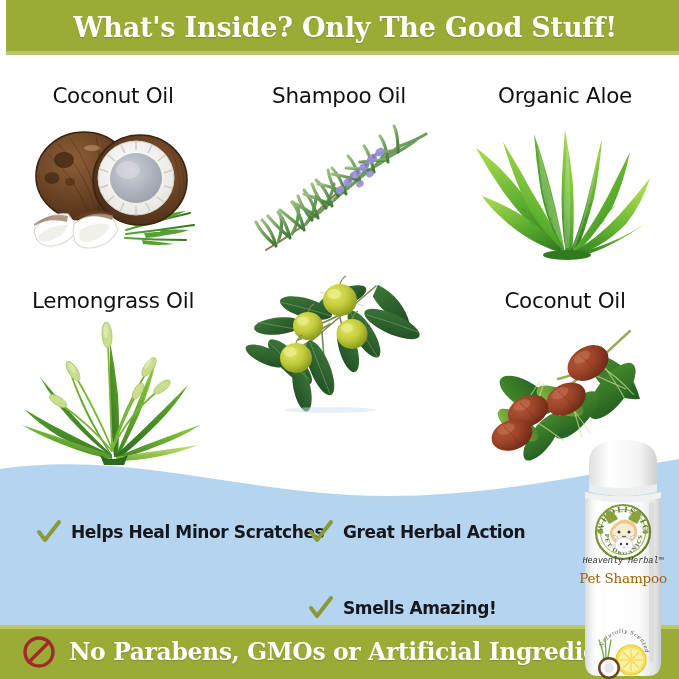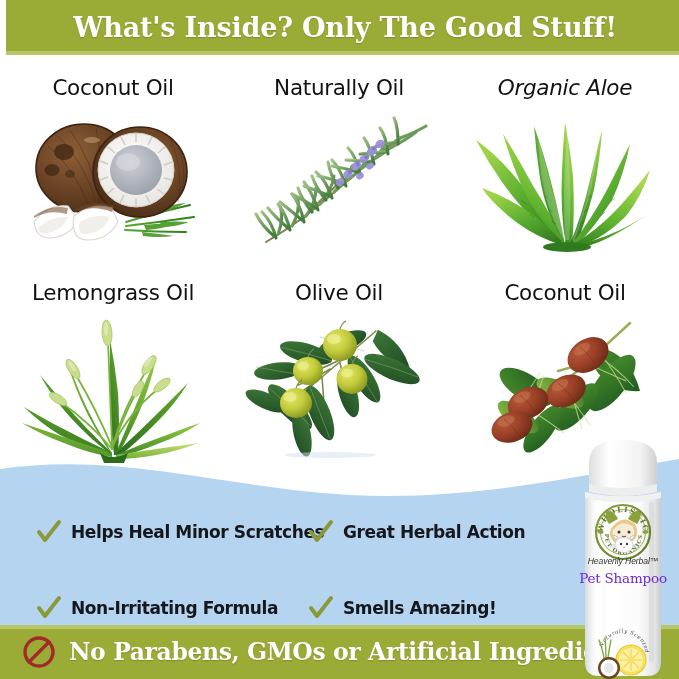--- a/index.html
+++ b/index.html
@@ -46,21 +46,21 @@
     position: absolute;
     width: 226px; height: 205px;
     display: flex; flex-direction: column; align-items: center;
   }
   .cell-label {
     font-family: "DejaVu Sans", sans-serif;
     font-size: 21.5px;
     font-weight: 400;
     color: #111111;
     letter-spacing: -0.3px;
-    margin-top: 20px;
+    margin-top: 28px;
     white-space: nowrap;
   }
   .art {
     width: 190px; height: 150px;
     margin-top: 4px;
     position: relative;
   }
   .art svg { width: 100%; height: 100%; display: block; }
 
   
@@ -139,30 +139,30 @@
   .bottle svg { width: 100%; height: 100%; display: block; }
 
   .bottle-text-layer {
     position: absolute; left: 0; top: 0;
     width: 104px; height: 251px;
     pointer-events: none;
   }
   .bt-brand {
     position: absolute; left: 0; top: 128px; width: 104px;
     text-align: center;
-    font-family: Liberation Sans, sans-serif;
+    font-family: Liberation Mono, monospace;
     font-size: 8.6px; font-style: italic;
     color: #2f2f2f; letter-spacing: -0.1px;
   }
   .bt-product {
     position: absolute; left: 0; top: 142px; width: 104px;
     text-align: center;
     font-family: "DejaVu Serif", serif;
     font-size: 13.5px;
-    color: #6d28d9; letter-spacing: -0.2px;
+    color: #a16207; letter-spacing: -0.2px;
   }
 </style>
 </head>
 <body>
 
 <div class="page">
 
   <div class="header-bar">
     <div class="header-title">What's Inside? Only The Good Stuff!</div>
   </div>
@@ -262,21 +262,21 @@
             <path d="M56 112 q18 -14 38 -8 l6 14 q-10 18 -30 18 q-18 0 -14 -24 z" fill="#ffffff" stroke="#ddd9d2" stroke-width="1.2"></path>
             <path d="M62 118 q16 -9 30 -5 q-6 14 -22 17 q-12 1 -8 -12 z" fill="#f1efea"></path>
             <path d="M56 106 q20 -12 40 -4 l-2 6 q-20 -8 -38 1 z" fill="#6d4526" opacity="0.6"></path>
             <path d="M16 112 q16 -12 34 -8 l-1 6 q-18 -5 -33 4 z" fill="#6d4526" opacity="0.55"></path>
           </g>
         </svg>
       </div>
     </div>
 
     <div class="cell" style="left:226px; top:0px;">
-      <div class="cell-label">Naturally Oil</div>
+      <div class="cell-label">Shampoo Oil</div>
       <div class="art">
         <svg viewBox="0 0 190 150">
           <defs>
             <linearGradient id="rmLeaf" x1="0" y1="0" x2="1" y2="1">
               <stop offset="0%" stop-color="#9dc083"></stop>
               <stop offset="100%" stop-color="#3f7a37"></stop>
             </linearGradient>
           </defs>
 
           <g stroke="#8a7a52" stroke-width="2" fill="none" stroke-linecap="round">
@@ -337,21 +337,21 @@
           <g fill="#7a6ec4" opacity="0.75">
             <circle cx="106" cy="68" r="1.8"></circle>
               <circle cx="114" cy="60" r="1.8"></circle>
             <circle cx="122" cy="53" r="1.8"></circle>
               <circle cx="130" cy="45" r="1.8"></circle>
           </g>
         </svg>
       </div>
     </div>
 
-    <div class="cell" style="left:452px; top:0px;font-style:italic;">
+    <div class="cell" style="left:452px; top:0px;">
       <div class="cell-label">Organic Aloe</div>
       <div class="art">
         <svg viewBox="0 0 190 150">
           <defs>
             <linearGradient id="aloeA" x1="0" y1="1" x2="0.3" y2="0">
               <stop offset="0%" stop-color="#2f7a1e"></stop>
               <stop offset="45%" stop-color="#5eb22f"></stop>
               <stop offset="100%" stop-color="#a7d84e"></stop>
             </linearGradient>
             <linearGradient id="aloeB" x1="0" y1="1" x2="0.7" y2="0">
@@ -463,21 +463,20 @@
             <ellipse cx="130" cy="47" rx="2" ry="6" transform="rotate(34 130 47)"></ellipse>
             <ellipse cx="54" cy="51" rx="2" ry="6" transform="rotate(-32 54 51)"></ellipse>
           </g>
 
           <path d="M82 138 q12 8 28 0 l-4 10 h-20 z" fill="#2c6b1b"></path>
         </svg>
       </div>
     </div>
 
     <div class="cell" style="left:226px; top:205px;">
-      <div class="cell-label">Olive Oil</div>
       <div class="art">
         <svg viewBox="0 0 190 150">
           <defs>
             <linearGradient id="olvLeaf" x1="0" y1="0" x2="1" y2="1">
               <stop offset="0%" stop-color="#3f7a3a"></stop>
               <stop offset="100%" stop-color="#1f4a22"></stop>
             </linearGradient>
             <radialGradient id="olvFruit" cx="36%" cy="32%" r="70%">
               <stop offset="0%" stop-color="#e3e66a"></stop>
               <stop offset="55%" stop-color="#c3cc3a"></stop>
@@ -623,28 +622,20 @@
 
     <div class="benefits">
       <div class="benefit-col left">
         <div class="benefit-item">
           <span class="check">
             <svg viewBox="0 0 26 26">
                 <path d="M3 13 L9 21 L23 3" fill="none" stroke="#8a9a3a" stroke-width="4" stroke-linecap="round" stroke-linejoin="round"></path>
               </svg>
           </span>
           <span class="benefit-text">Helps Heal Minor Scratches</span>
-        </div>
-        <div class="benefit-item">
-          <span class="check">
-            <svg viewBox="0 0 26 26">
-                <path d="M3 13 L9 21 L23 3" fill="none" stroke="#8a9a3a" stroke-width="4" stroke-linecap="round" stroke-linejoin="round"></path>
-              </svg>
-          </span>
-          <span class="benefit-text">Non-Irritating Formula</span>
         </div>
       </div>
 
       <div class="benefit-col right">
         <div class="benefit-item">
           <span class="check">
             <svg viewBox="0 0 26 26">
                 <path d="M3 13 L9 21 L23 3" fill="none" stroke="#8a9a3a" stroke-width="4" stroke-linecap="round" stroke-linejoin="round"></path>
               </svg>
           </span>

